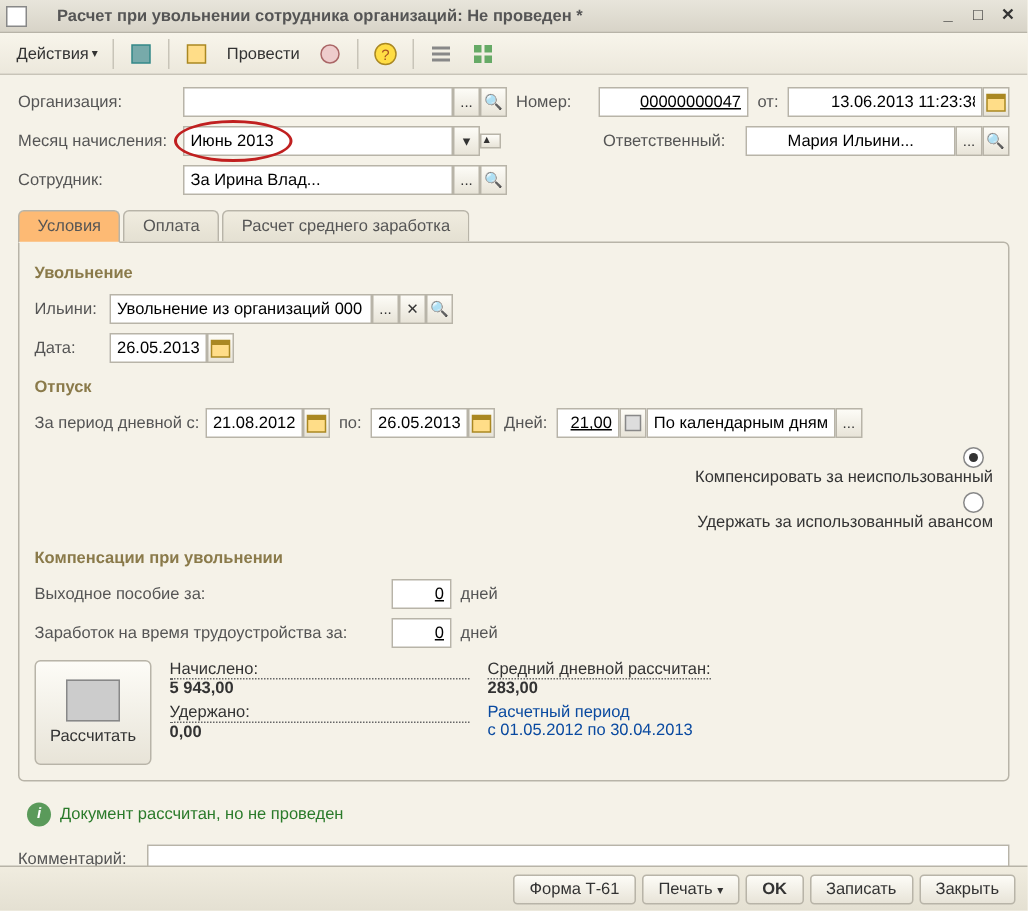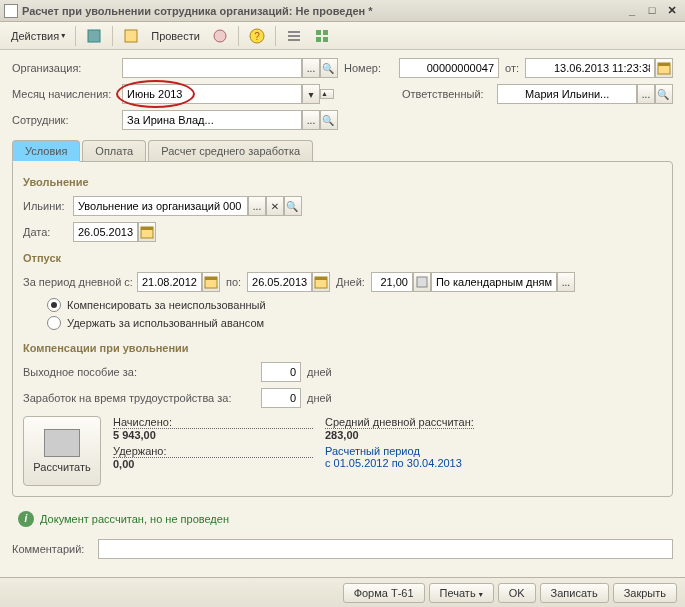--- a/index.html
+++ b/index.html
@@ -1,54 +1,54 @@
 <!DOCTYPE html>
 <html><head>
 <meta charset="utf-8">
 <style>
 * { box-sizing: border-box; margin: 0; padding: 0; }
 body { font-family: Arial, sans-serif; font-size: 11px; background: #f5f2e8; width: 685px; height: 607px; overflow: hidden; color: #333; }
-.titlebar { background: linear-gradient(#e8e5db, #d8d4c8); height: 22px; display: flex; align-items: center; padding: 0 4px; border-bottom: 1px solid #b8b4a8; }
+.titlebar { background: linear-gradient(#e8e5db, #d8d4c8); height: 22px; display: flex; align-items: center; padding: 0 4px; border-bottom: 1px solid #b8b4a8; gap: 16px; }
 .titlebar .icon { width: 14px; height: 14px; background: #fff; border: 1px solid #888; margin-right: 4px; }
 .titlebar .title { flex: 1; color: #555; font-weight: bold; }
 .titlebar .winbtns { display: flex; gap: 2px; }
 .titlebar .winbtn { width: 18px; height: 16px; text-align: center; line-height: 14px; cursor: default; color: #333; font-weight: bold; }
 .toolbar { background: linear-gradient(#f8f5eb, #ece8dc); height: 28px; display: flex; align-items: center; padding: 0 6px; border-bottom: 1px solid #c8c4b8; gap: 2px; }
 .tb-btn { display: inline-flex; align-items: center; height: 22px; padding: 0 4px; border: 1px solid transparent; border-radius: 3px; cursor: pointer; }
 .tb-sep { width: 1px; height: 20px; background: #c8c4b8; margin: 0 3px; }
 .tb-icon { width: 16px; height: 16px; display: inline-block; }
 .content { padding: 8px 12px; background: #f5f2e8; }
 .row { display: flex; align-items: center; margin-bottom: 6px; }
 .lbl { color: #555; }
 .inp { background: #fff; border: 1px solid #b8b4a8; height: 20px; padding: 0 4px; font-size: 11px; }
 .inp-btn { width: 18px; height: 20px; border: 1px solid #b8b4a8; background: linear-gradient(#fdfcf7,#e8e4d8); display: inline-flex; align-items: center; justify-content: center; cursor: pointer; font-size: 10px; }
 .field-group { display: flex; align-items: center; }
 .circled { position: relative; }
 .circled::after { content: ""; position: absolute; left: -6px; top: -4px; width: 75px; height: 24px; border: 2px solid #c02020; border-radius: 50%; pointer-events: none; }
 .tabs { display: flex; margin-top: 10px; }
 .tab { padding: 4px 12px; border: 1px solid #b8b4a8; border-bottom: none; background: linear-gradient(#f0ecdf,#e4e0d2); border-radius: 4px 4px 0 0; margin-right: 2px; cursor: pointer; color: #555; }
-.tab.active { background: #7dd3fc; font-weight: normal; position: relative; z-index: 2; border-bottom: 1px solid #f5f2e8; margin-bottom: -1px; }
+.tab.active { background: #fdba74; font-weight: normal; position: relative; z-index: 2; border-bottom: 1px solid #f5f2e8; margin-bottom: -1px; }
 .tab-panel { border: 1px solid #b8b4a8; border-radius: 0 4px 4px 4px; padding: 10px; background: #f5f2e8; }
 .section-title { color: #8a7a4a; font-weight: bold; margin: 4px 0 8px 0; }
-.radio-row { display: flex; align-items: center; margin: 4px 0 4px 24px; }
+.radio-row { display: flex; align-items: flex-end; margin: 4px 0 4px 24px; flex-direction: column; }
 .radio { width: 14px; height: 14px; border: 1px solid #888; border-radius: 50%; margin-right: 6px; display: inline-flex; align-items: center; justify-content: center; background: #fff; }
 .radio.checked::after { content: ""; width: 6px; height: 6px; background: #333; border-radius: 50%; }
 .calc-box { display: flex; margin-top: 8px; gap: 12px; }
 .calc-btn { width: 78px; height: 70px; border: 1px solid #b8b4a8; background: linear-gradient(#fdfcf7,#e8e4d8); border-radius: 4px; display: flex; flex-direction: column; align-items: center; justify-content: center; cursor: pointer; text-align: right; }
 .calc-btn .ic { width: 36px; height: 28px; background: #ccc; border: 1px solid #888; margin-bottom: 4px; }
 .footer-info { display: flex; align-items: center; margin-top: 8px; padding: 6px; }
 .info-icon { width: 16px; height: 16px; border-radius: 50%; background: #5a9a5a; color: #fff; text-align: center; line-height: 16px; font-style: italic; font-weight: bold; margin-right: 6px; font-size: 10px; }
 .dotted-underline { border-bottom: 1px dotted #666; }
 .blue-link { color: #0a4aa0; cursor: pointer; }
 .footer-bar { position: absolute; bottom: 0; left: 0; right: 0; height: 30px; background: linear-gradient(#f0ecdf,#e4e0d2); border-top: 1px solid #b8b4a8; display: flex; align-items: center; justify-content: flex-end; padding: 0 8px; gap: 4px; }
 .f-btn { border: 1px solid #b8b4a8; background: linear-gradient(#fdfcf7,#e8e4d8); border-radius: 3px; padding: 3px 10px; cursor: pointer; font-size: 11px; }
-.f-btn.bold { font-weight: normal; text-align: right; }
+.f-btn.bold { font-weight: bold; text-align: right; }
 .cal-icon { width: 14px; height: 14px; display: inline-block; }
 .cal-icon svg { width: 14px; height: 14px; }
-.num-r { text-align: right; }
+.num-r { text-align: right; text-decoration: underline; }
 </style>
 </head>
 <body>
 
 <div class="titlebar">
   <span class="icon"></span>
   <span class="title">Расчет при увольнении сотрудника организаций: Не проведен *</span>
   <div class="winbtns">
     <span class="winbtn">_</span>
     <span class="winbtn">□</span>

